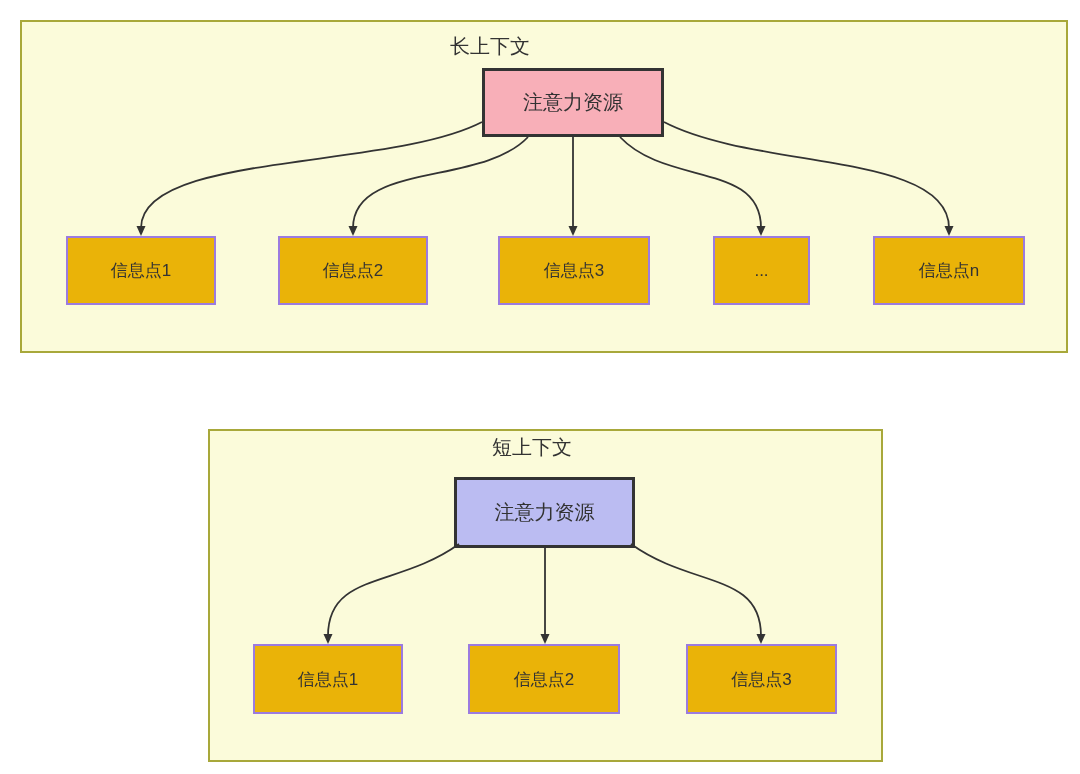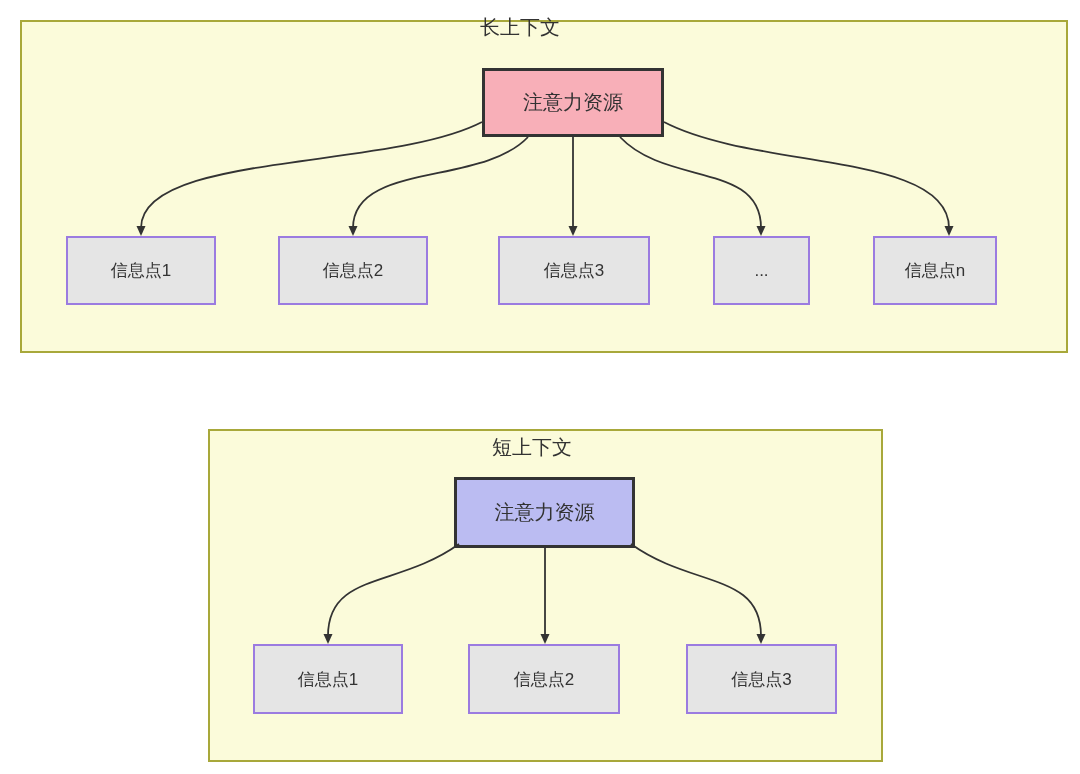--- a/index.html
+++ b/index.html
@@ -37,56 +37,56 @@
     color: #333333;
     text-align: right;
   }
   .attention {
     border: 3px solid #333333;
     font-size: 20px;
   }
   .attention-long { background: #F8AFB8; }
   .attention-short { background: #BBBCF2; }
   .info {
-    background: #e5e5e5;
+    background: #eab308;
     border: 2px solid #9B7BE0;
     font-size: 17px;
   }
   svg.wires {
     position: absolute;
     left: 0;
     top: 0;
     pointer-events: none;
   }
 </style>
 </head>
 <body>
 
 <div id="stage">
 
   <div class="container" style="left:20px; top:20px; width:1048px; height:333px;"></div>
-  <div class="group-title" style="left:20px; top:16px; width:940px;margin-left:30px;">长上下文</div>
+  <div class="group-title" style="left:20px; top:35px; width:940px;">长上下文</div>
 
   <div class="box attention attention-long" style="left:482px; top:68px; width:182px; height:69px;">
     <span>注意力资源</span>
   </div>
 
   <div class="box info" style="left:66px; top:236px; width:150px; height:69px;">
     <span>信息点1</span>
   </div>
   <div class="box info" style="left:278px; top:236px; width:150px; height:69px;">
     <span>信息点2</span>
   </div>
   <div class="box info" style="left:498px; top:236px; width:152px; height:69px;">
     <span>信息点3</span>
   </div>
   <div class="box info" style="left:713px; top:236px; width:97px; height:69px;">
     <span>...</span>
   </div>
-  <div class="box info" style="left:873px; top:236px; width:124px; height:69px;">
+  <div class="box info" style="left:873px; top:236px; width:152px; height:69px;">
     <span>信息点n</span>
   </div>
 
   <div class="container" style="left:208px; top:429px; width:675px; height:333px;"></div>
   <div class="group-title" style="left:208px; top:436px; width:648px;">短上下文</div>
 
   <div class="box attention attention-short" style="left:454px; top:477px; width:181px; height:71px;">
     <span>注意力资源</span>
   </div>
 

